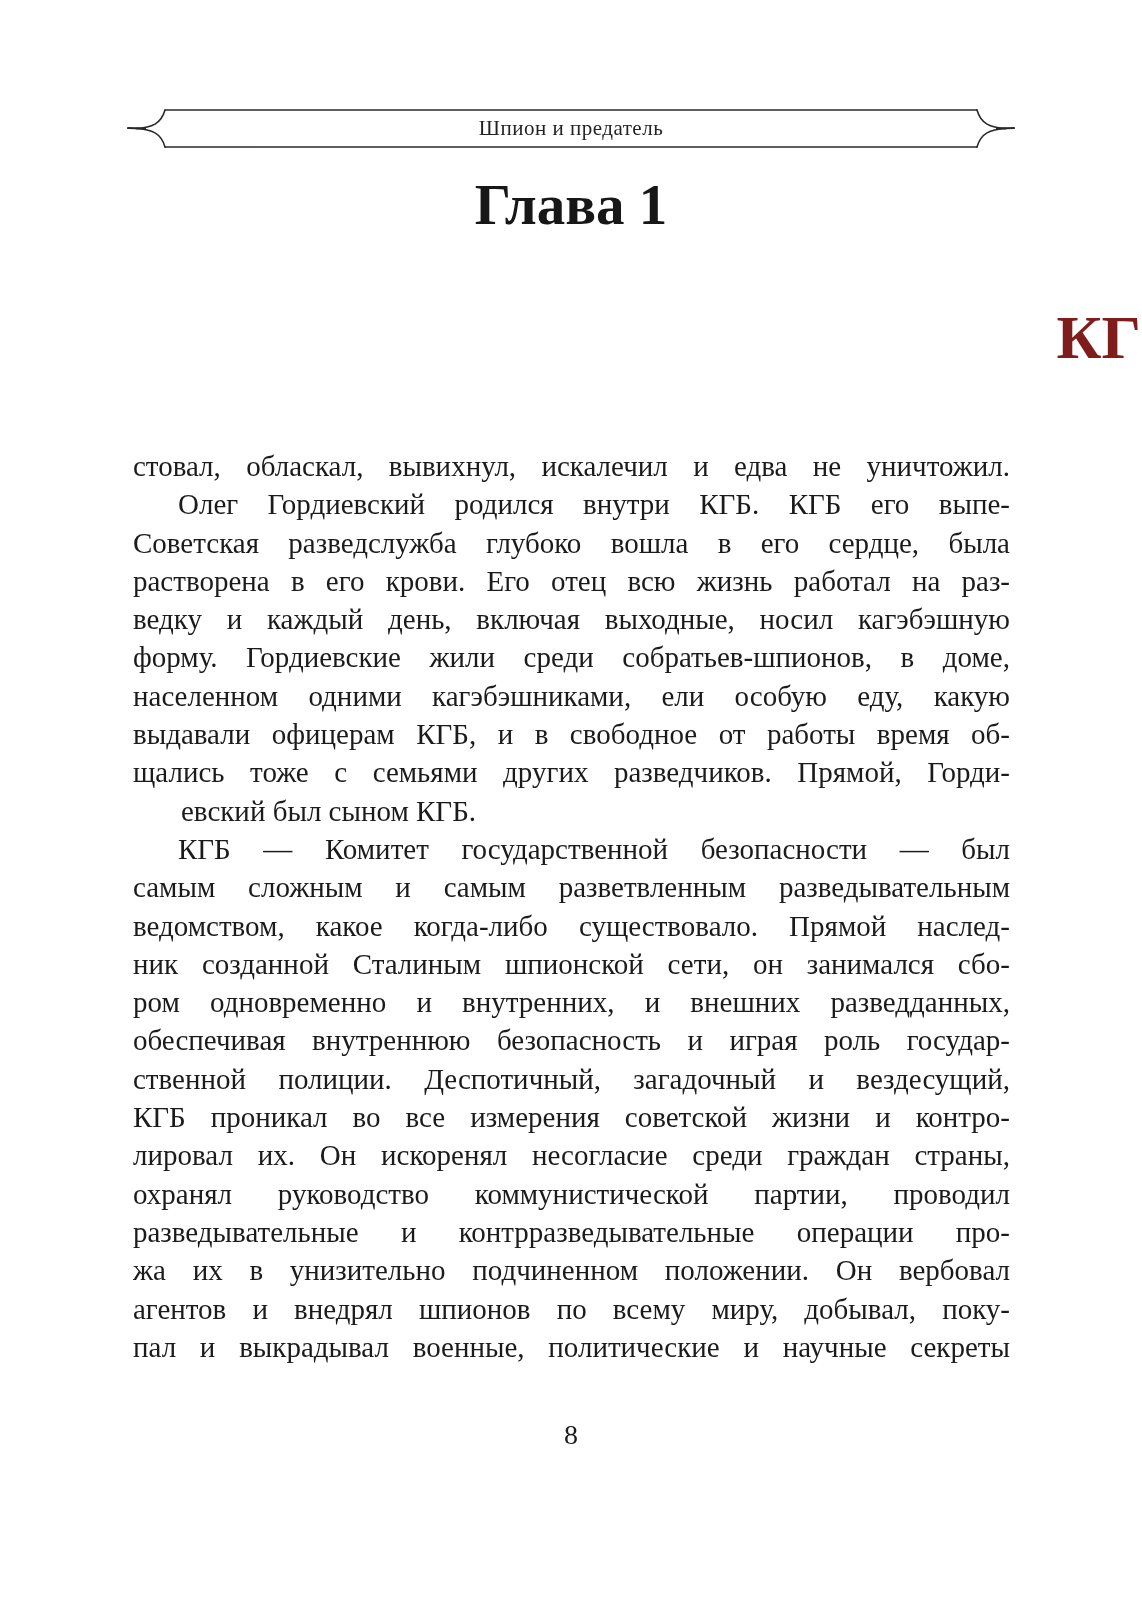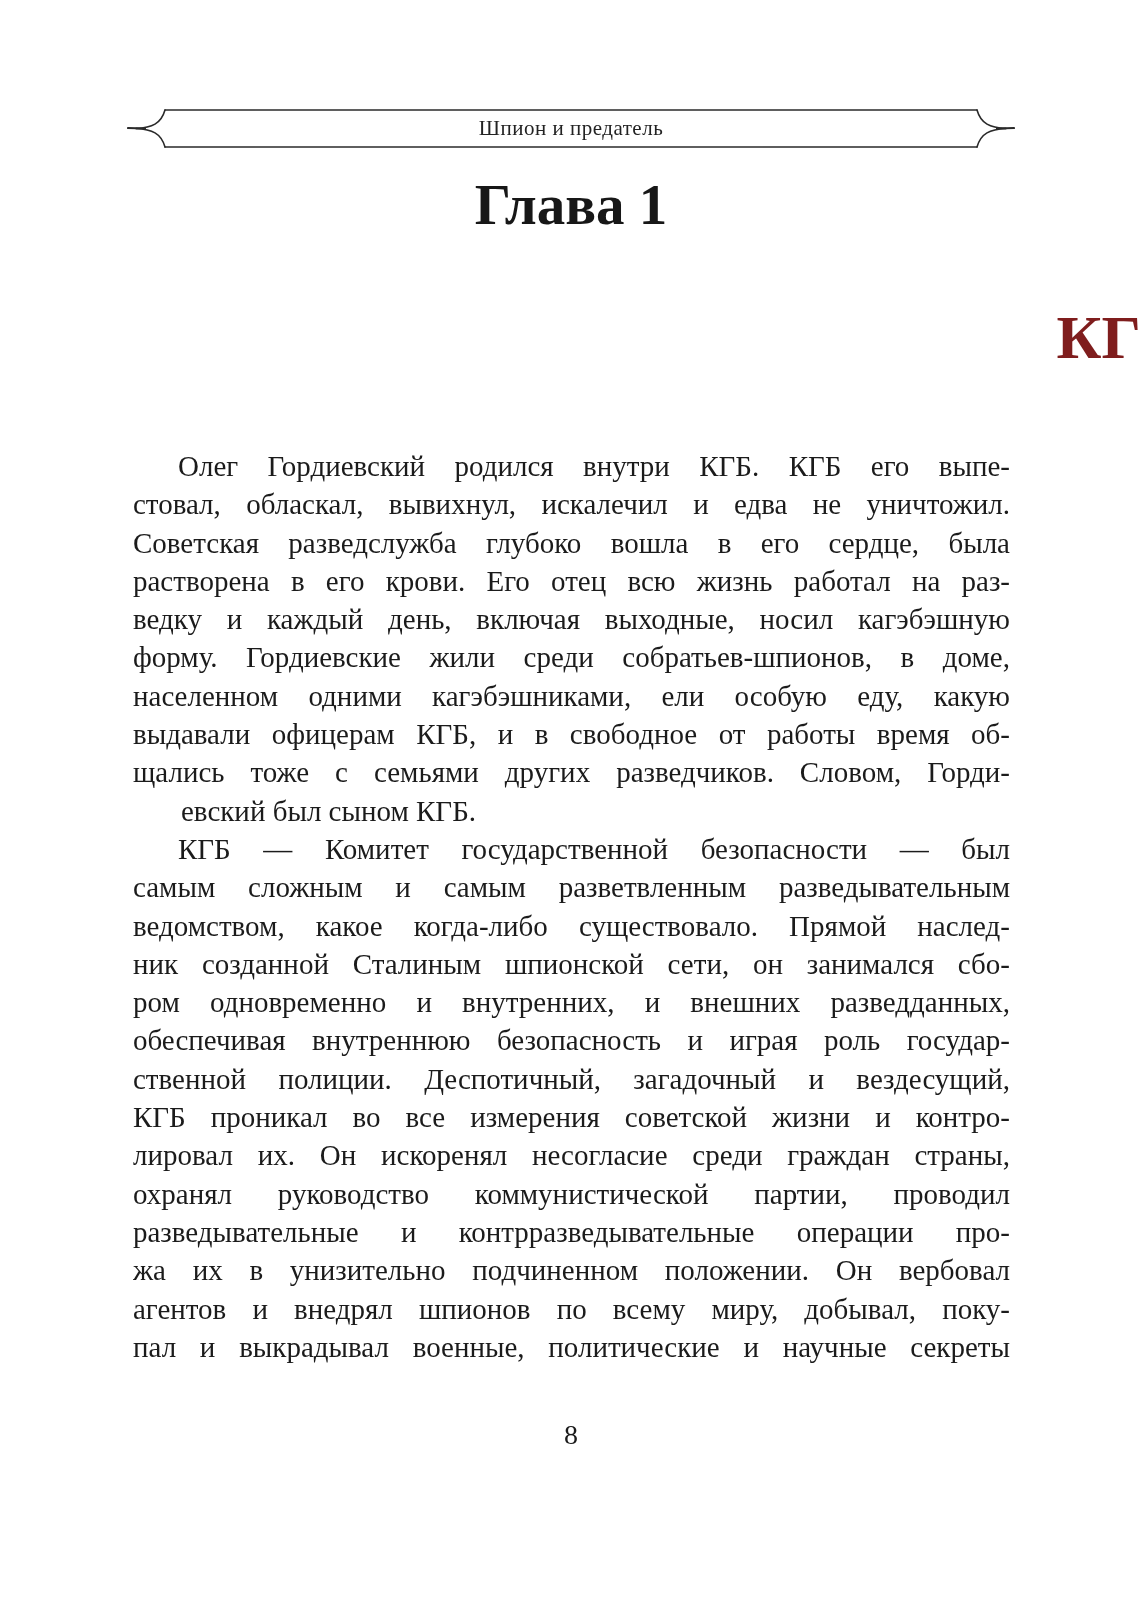--- a/index.html
+++ b/index.html
@@ -107,29 +107,29 @@
       <path d="M870,30.5 L887,30" stroke-width="2.2"></path>
     </svg>
     <div class="running-title">Шпион и предатель</div>
   </div>
 
   <div class="chapter-number">Глава 1</div>
 
   <div class="chapter-title">КГБ</div>
 
   <div class="body-block">
+    <div class="bl">стовал, обласкал, вывихнул, искалечил и едва не уничтожил.</div>
     <div class="bl indent">Олег Гордиевский родился внутри КГБ. КГБ его выпе-</div>
-    <div class="bl">стовал, обласкал, вывихнул, искалечил и едва не уничтожил.</div>
     <div class="bl">Советская разведслужба глубоко вошла в его сердце, была</div>
     <div class="bl">растворена в его крови. Его отец всю жизнь работал на раз-</div>
     <div class="bl">ведку и каждый день, включая выходные, носил кагэбэшную</div>
     <div class="bl">форму. Гордиевские жили среди собратьев-шпионов, в доме,</div>
     <div class="bl">населенном одними кагэбэшниками, ели особую еду, какую</div>
     <div class="bl">выдавали офицерам КГБ, и в свободное от работы время об-</div>
-    <div class="bl">щались тоже с семьями других разведчиков. Словом, Горди-</div>
+    <div class="bl">щались тоже с семьями других разведчиков. Прямой, Горди-</div>
     <div class="bl para-end">евский был сыном КГБ.</div>
     <div class="bl indent">КГБ — Комитет государственной безопасности — был</div>
     <div class="bl">самым сложным и самым разветвленным разведывательным</div>
     <div class="bl">ведомством, какое когда-либо существовало. Прямой наслед-</div>
     <div class="bl">ник созданной Сталиным шпионской сети, он занимался сбо-</div>
     <div class="bl">ром одновременно и внутренних, и внешних разведданных,</div>
     <div class="bl">обеспечивая внутреннюю безопасность и играя роль государ-</div>
     <div class="bl">ственной полиции. Деспотичный, загадочный и вездесущий,</div>
     <div class="bl">КГБ проникал во все измерения советской жизни и контро-</div>
     <div class="bl">лировал их. Он искоренял несогласие среди граждан страны,</div>

